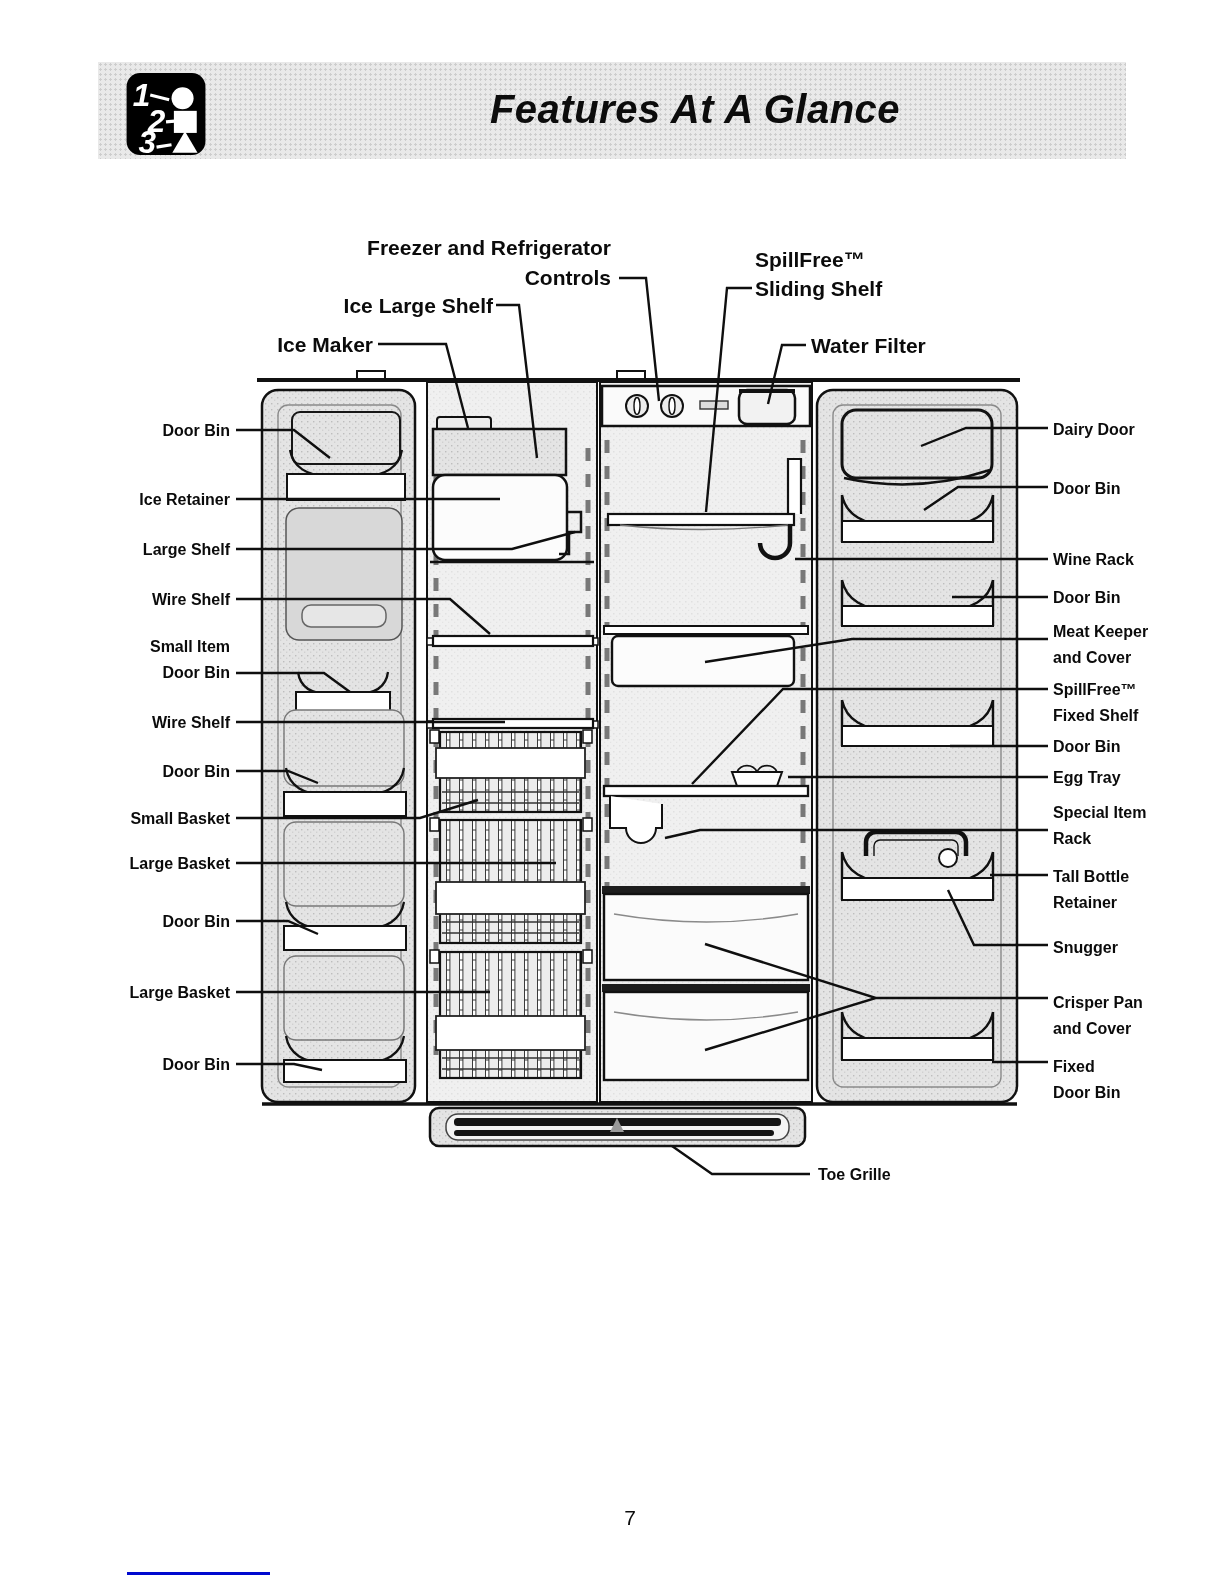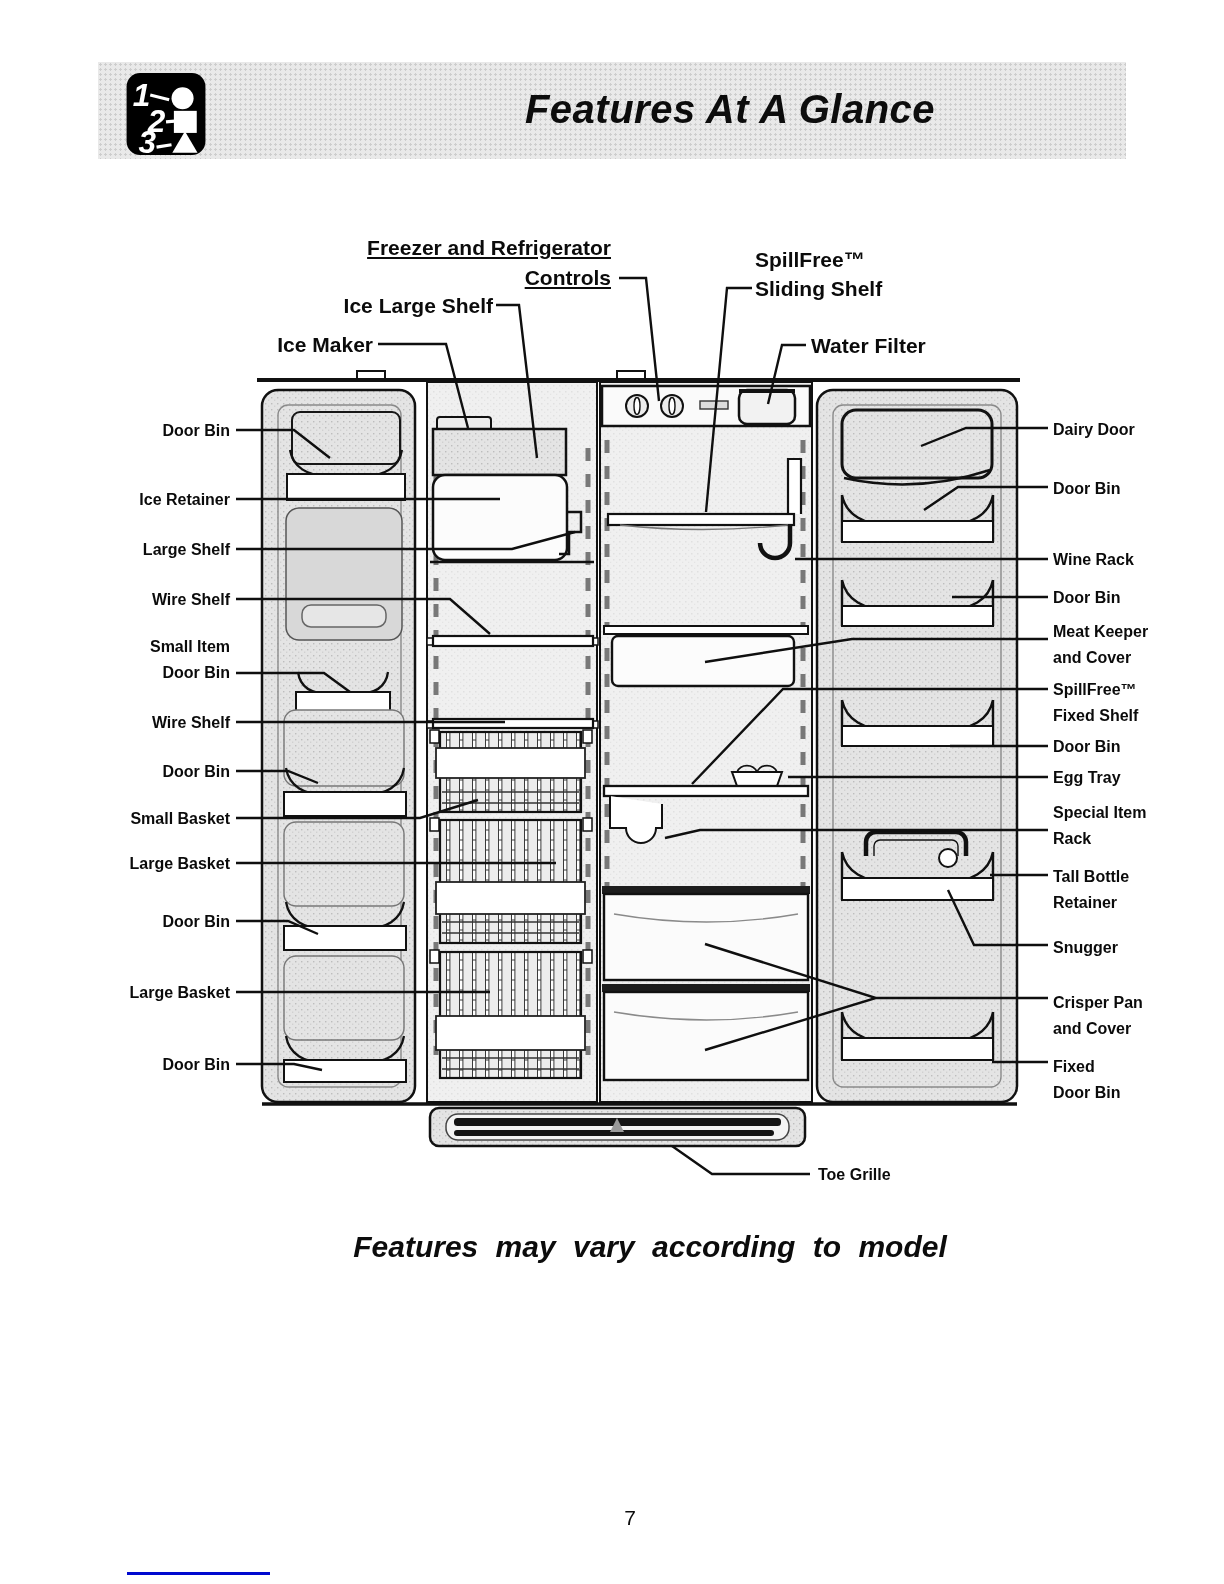--- a/index.html
+++ b/index.html
@@ -5,21 +5,21 @@
   html,body{margin:0;padding:0;background:#ffffff;}
   body{width:1224px;height:1584px;position:relative;overflow:hidden;
        font-family:"Liberation Sans","DejaVu Sans",sans-serif;color:#0c0c0c;}
   .page{position:absolute;inset:0;}
   
   .band{position:absolute;left:98px;top:62px;width:1028px;height:97px;
         background-color:#e9e9e9;
         background-image:radial-gradient(#cdcdcd 1px, rgba(0,0,0,0) 1.1px);
         background-size:5px 5px;}
   .band-title{position:absolute;top:50%;left:597px;transform:translate(-50%,-54%);
-        font-style:italic;font-weight:bold;font-size:40px;letter-spacing:.5px;white-space:nowrap;margin-left:35px;}
+        font-style:italic;font-weight:bold;font-size:40px;letter-spacing:.5px;white-space:nowrap;}
   .band-icon{position:absolute;left:28px;top:11px;}
   
   svg.diagram{position:absolute;left:0;top:0;}
   
   .lbl{position:absolute;font-weight:bold;font-size:16px;line-height:26px;
        white-space:pre-line;color:#0b0b0b;}
   .lbl.r{left:38px;width:192px;text-align:right;}
   .lbl.l{left:1053px;width:190px;text-align:left;}
   .lbl.t{font-size:21px;}
   .caption{position:absolute;left:650px;top:1230px;transform:translateX(-50%);
@@ -239,21 +239,21 @@
       <path d="M 1048,945 H 974 L 948,890"></path>
       <path d="M 705,944 L 876,998 L 705,1050 M 876,998 H 1048"></path>
       <path d="M 1048,1062 H 992"></path>
 
       <path d="M 672,1146 L 712,1174 H 810"></path>
     </g>
   </svg>
 
   <div>
 
-    <div class="lbl t" style="left:280px;width:331px;top:233px;text-align:right;line-height:30px;text-decoration:underline;">Freezer and Refrigerator
+    <div class="lbl t" style="left:280px;width:331px;top:233px;text-align:right;line-height:30px;">Freezer and Refrigerator
 Controls</div>
     <div class="lbl t" style="left:755px;width:200px;top:245px;line-height:29px;">SpillFree™
 Sliding Shelf</div>
     <div class="lbl t" style="left:250px;width:243px;top:293px;text-align:right;">Ice Large Shelf</div>
     <div class="lbl t" style="left:150px;width:223px;top:332px;text-align:right;">Ice Maker</div>
     <div class="lbl t" style="left:811px;width:200px;top:333px;">Water Filter</div>
 
     <div class="lbl r" style="top:418px">Door Bin</div>
     <div class="lbl r" style="top:487px">Ice Retainer</div>
     <div class="lbl r" style="top:537px">Large Shelf</div>
@@ -284,16 +284,15 @@
 Retainer</div>
     <div class="lbl l" style="top:935px">Snugger</div>
     <div class="lbl l" style="top:990px">Crisper Pan
 and Cover</div>
     <div class="lbl l" style="top:1054px">Fixed
 Door Bin</div>
 
     <div class="lbl" style="left:818px;top:1162px;width:200px;">Toe Grille</div>
   </div>
 
-  <div class="caption">Features may vary according to model</div>
   <div class="pageno">7</div>
   <div class="blue-line"></div>
 </div>
 
 </body></html>

